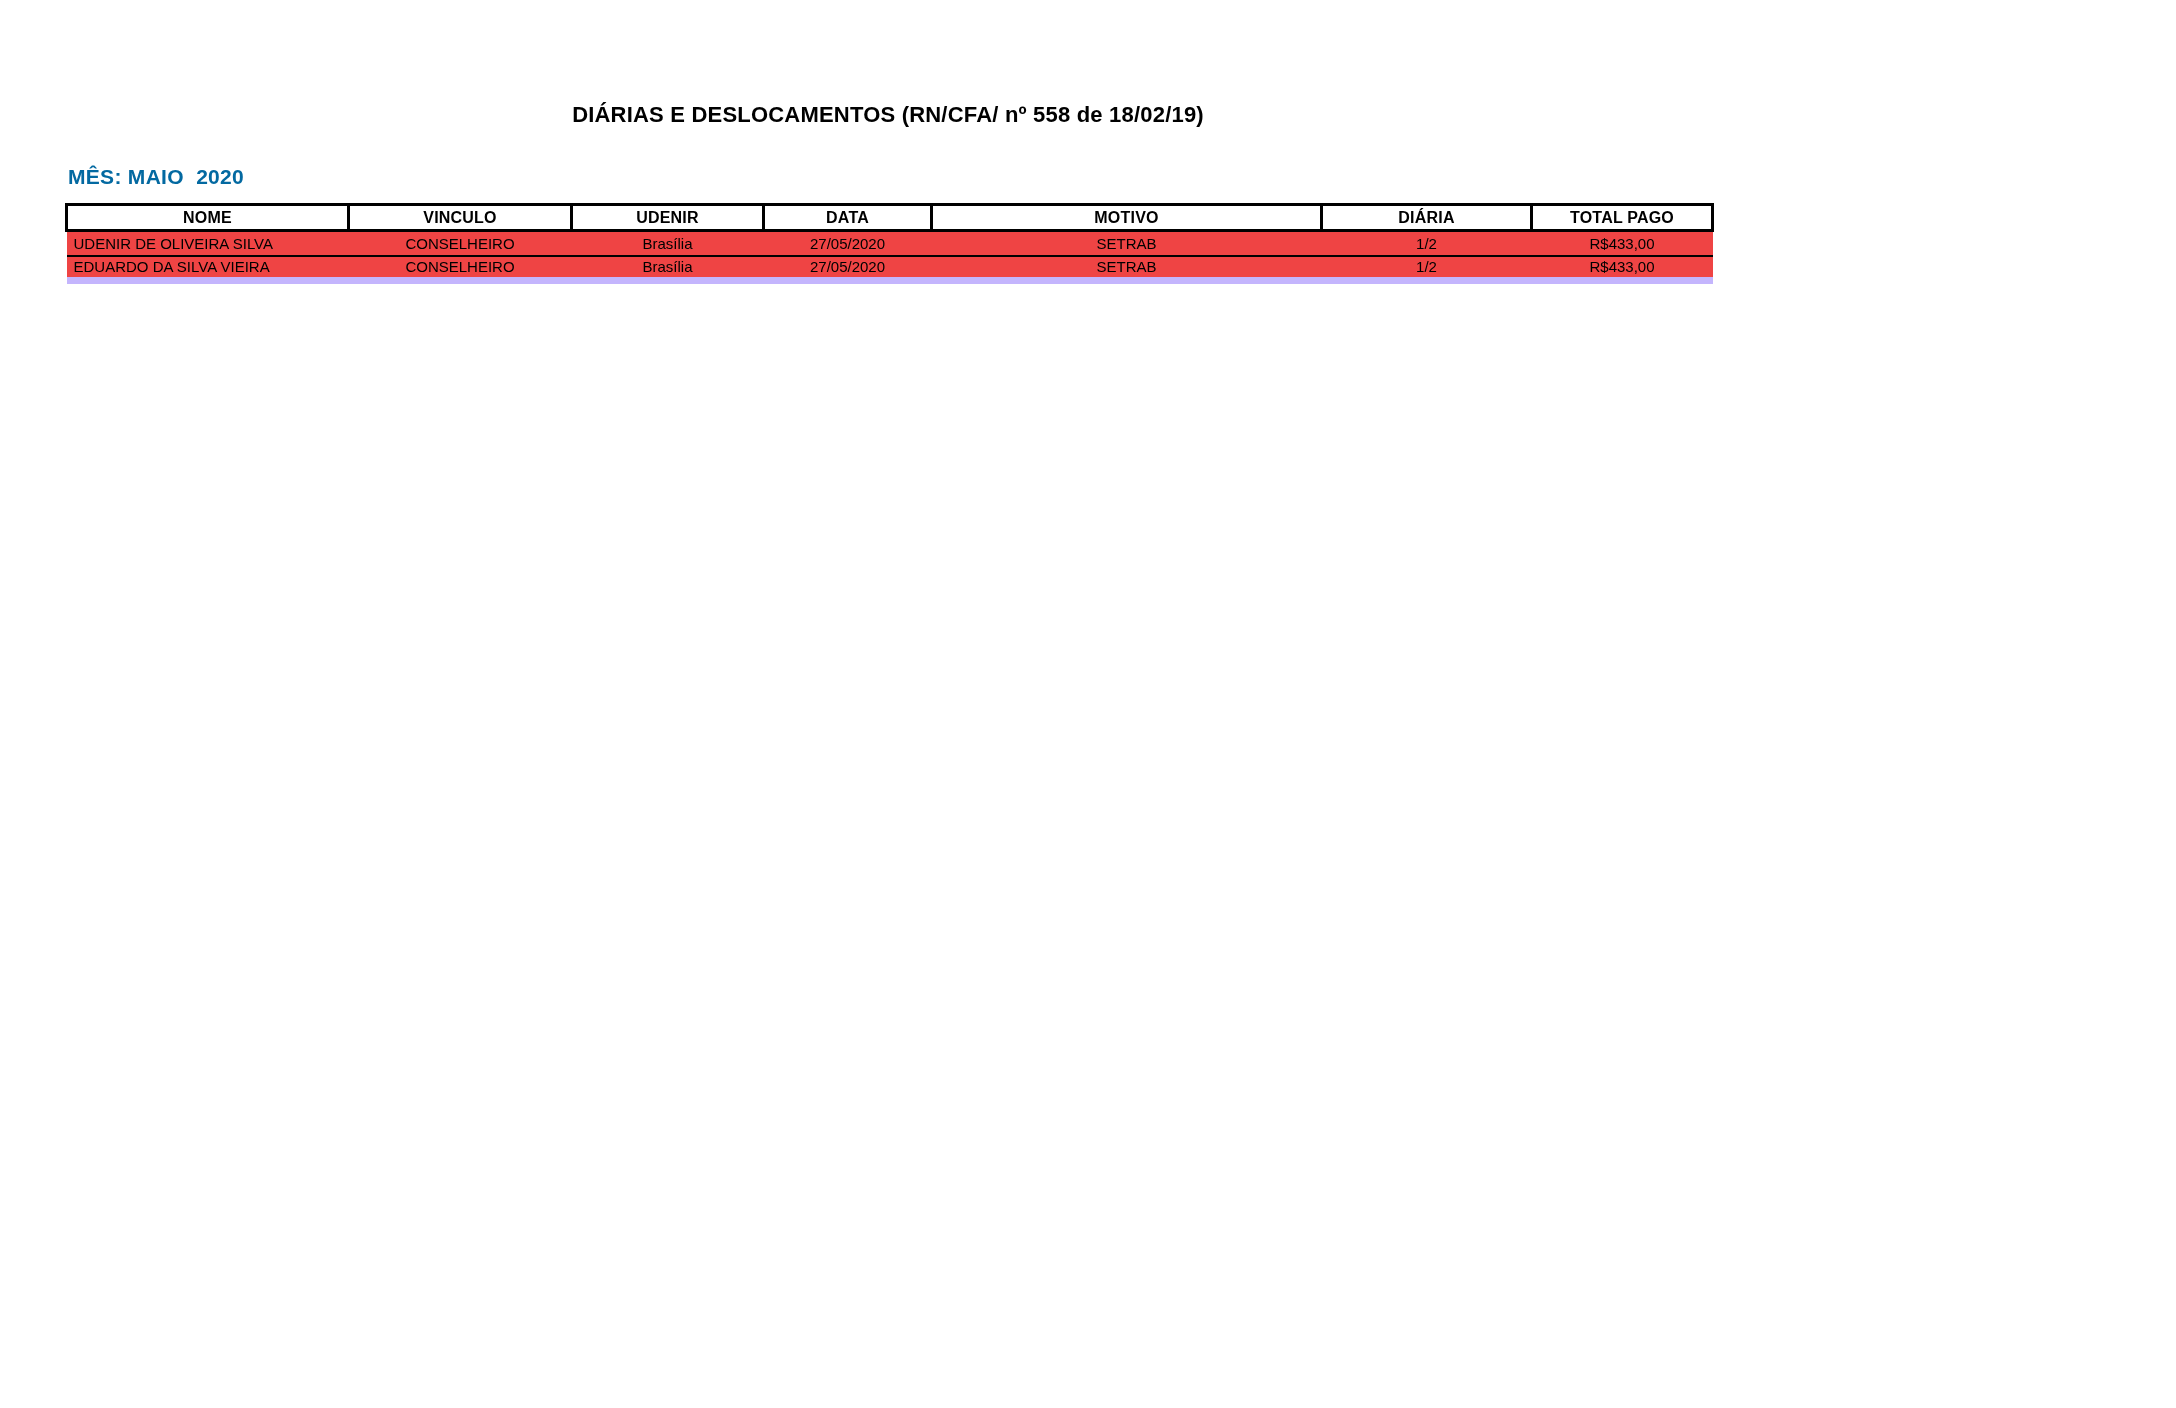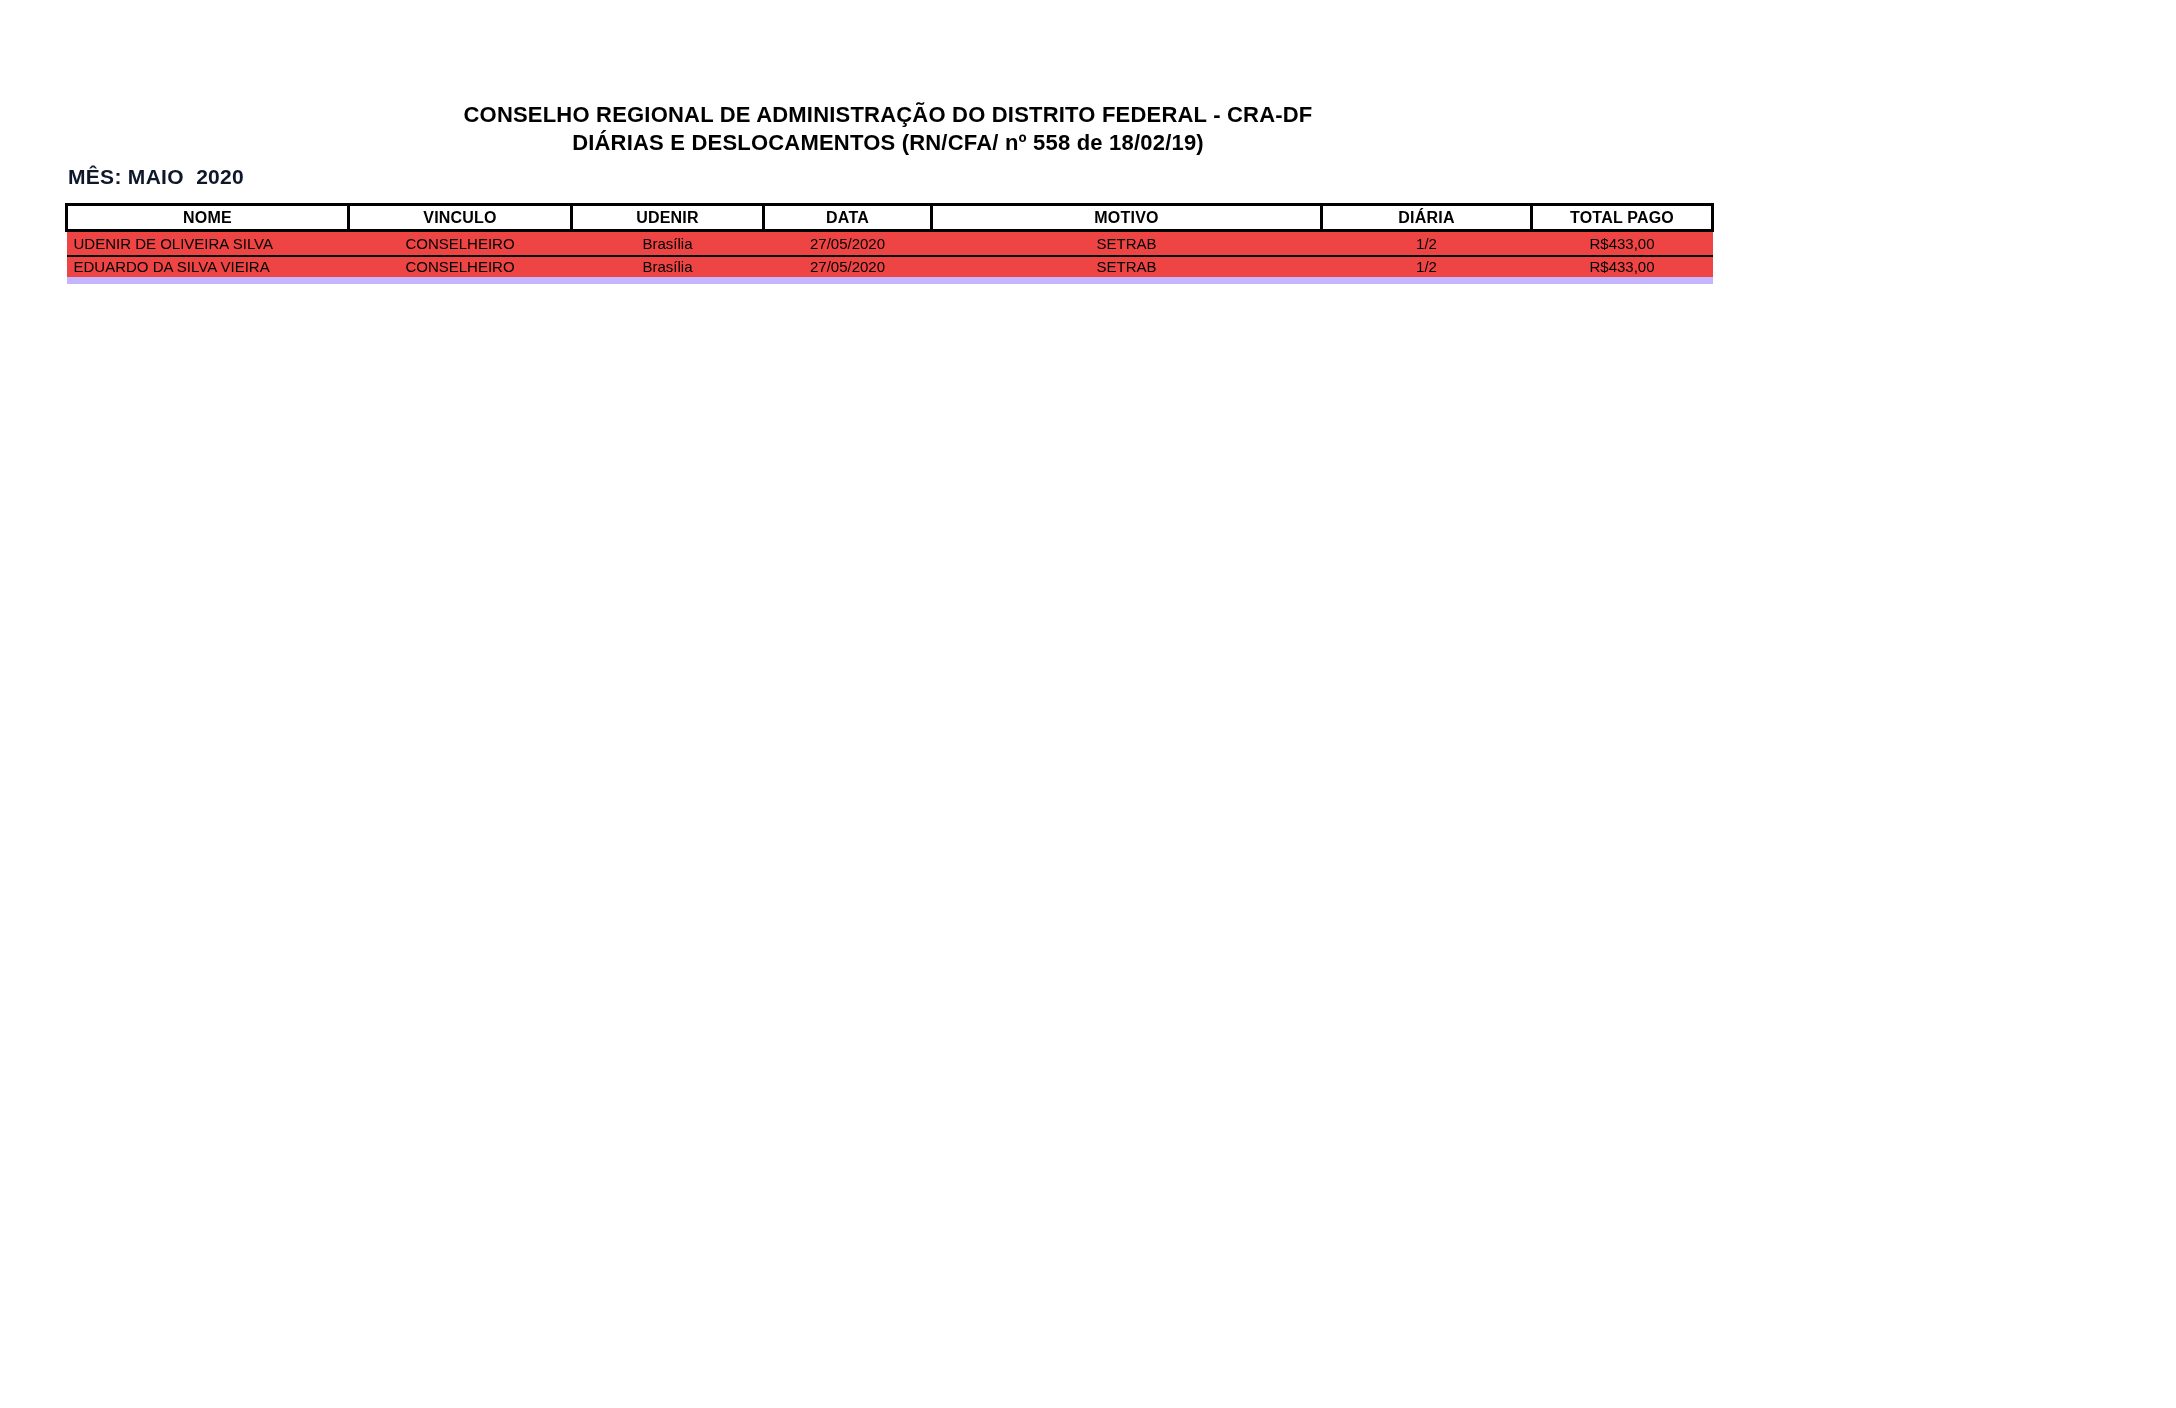--- a/index.html
+++ b/index.html
@@ -28,21 +28,21 @@
     line-height: 28px;
     color: #000000;
     letter-spacing: 0.2px;
   }
   .month-label {
     position: absolute;
     left: 68px;
     top: 165px;
     font-weight: bold;
     font-size: 21px;
-    color: #0f172a;
+    color: #0369a1;
     white-space: pre;
     letter-spacing: 0.3px;
   }
   table.diarias {
     position: absolute;
     left: 65px;
     top: 203px;
     width: 1646px;
     border-collapse: collapse;
     table-layout: fixed;
@@ -85,21 +85,20 @@
   table.diarias tbody tr:last-child td {
     border-bottom: 7px solid #c4b5fd;
   }
 </style>
 </head>
 <body>
 
 <div class="page">
 
   <div class="doc-title">
-    <div>CONSELHO REGIONAL DE ADMINISTRAÇÃO DO DISTRITO FEDERAL - CRA-DF</div>
     <div>DIÁRIAS E DESLOCAMENTOS (RN/CFA/ nº 558 de 18/02/19)</div>
   </div>
 
   <div class="month-label">MÊS: MAIO  2020</div>
 
   <table class="diarias">
     <colgroup>
       <col class="c-nome">
       <col class="c-vinculo">
       <col class="c-trechos">

